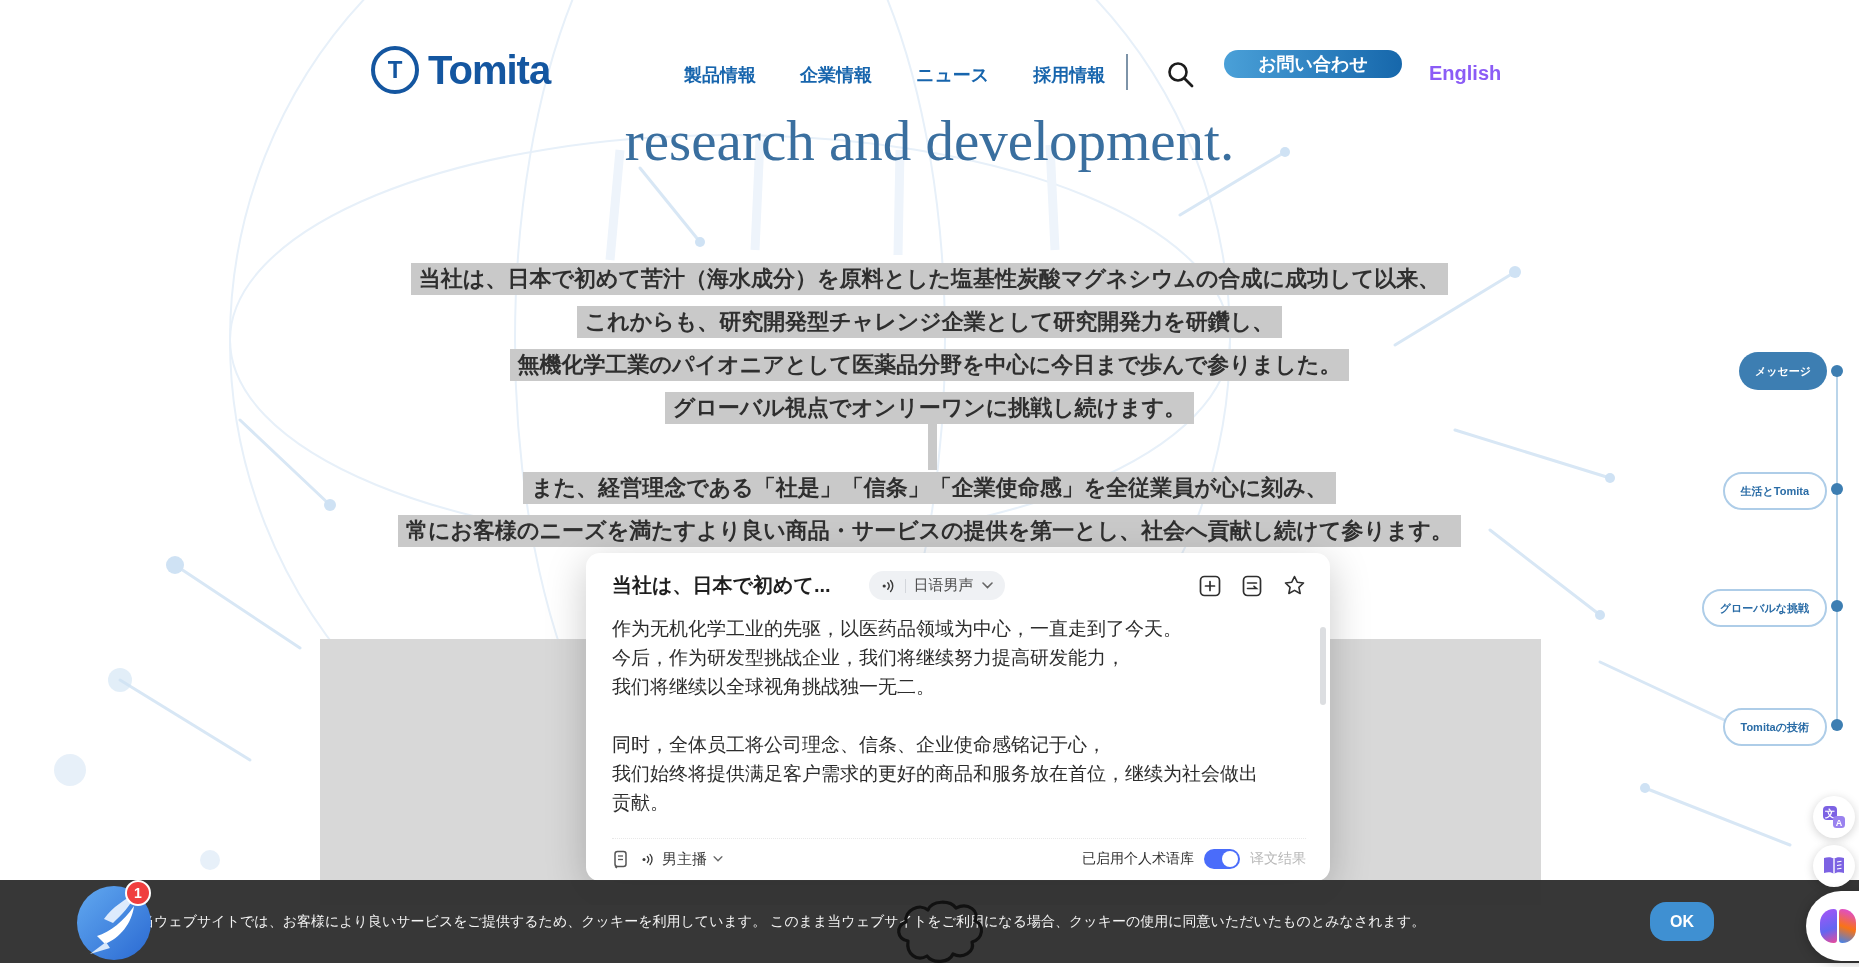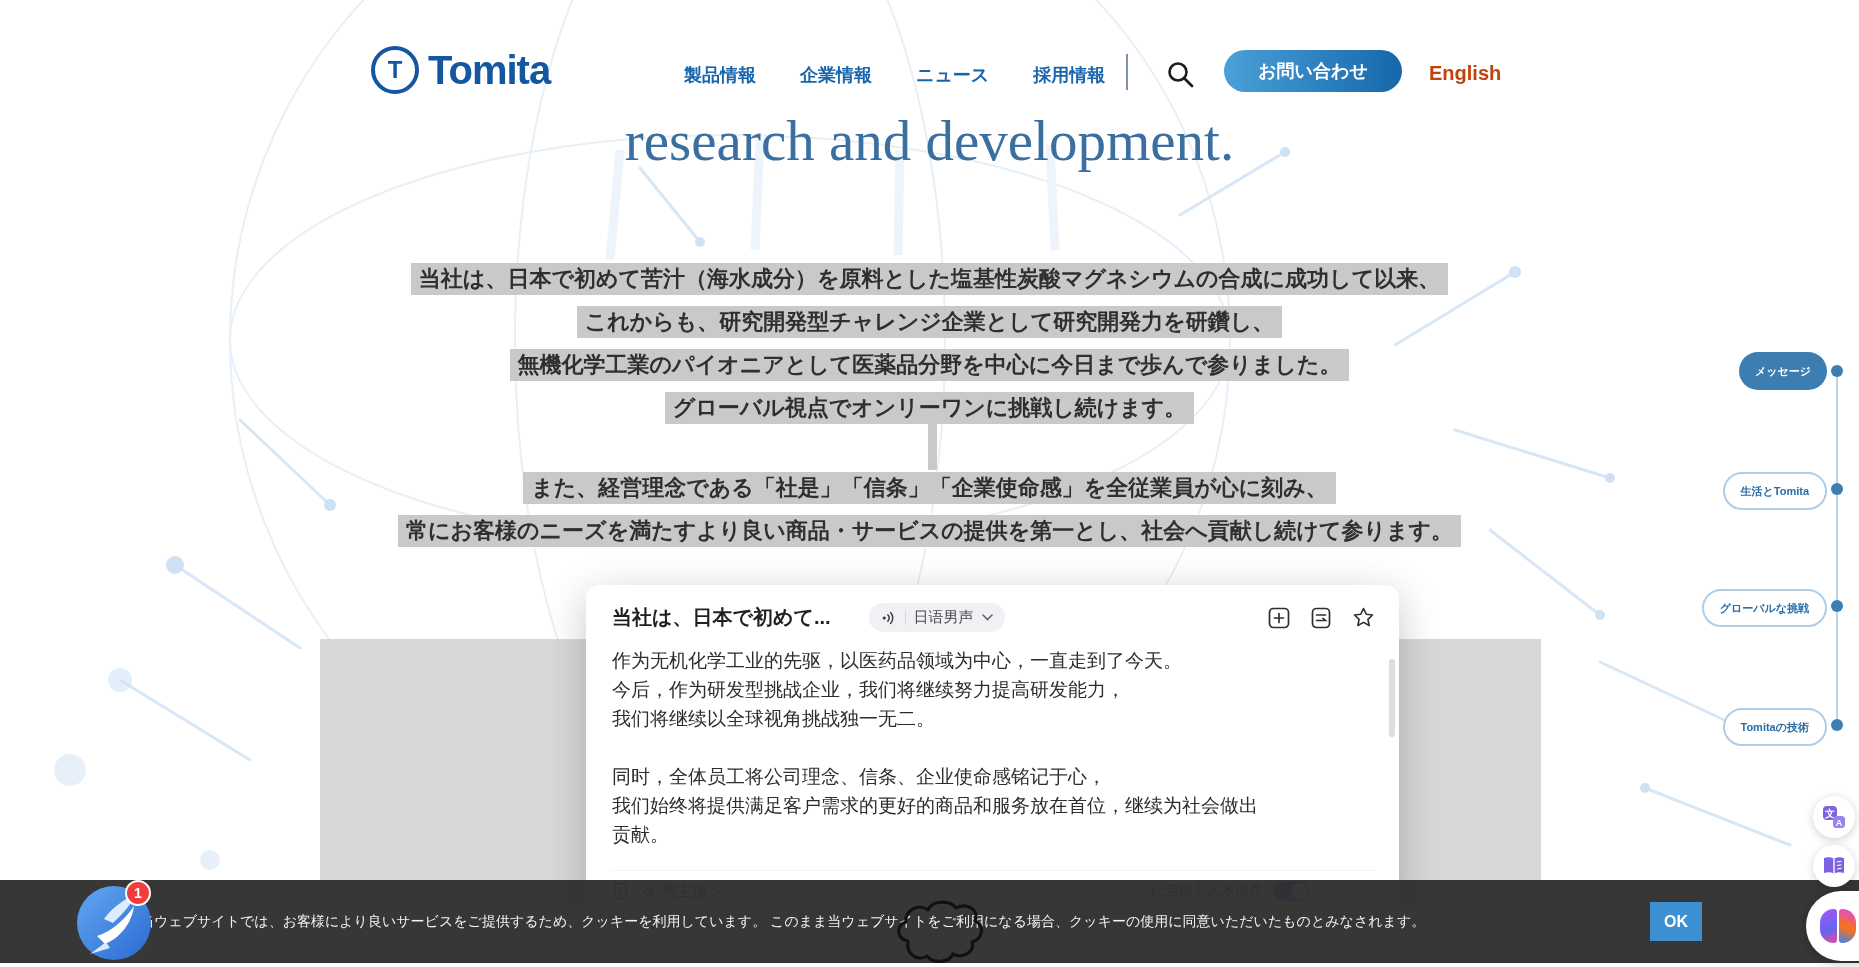--- a/index.html
+++ b/index.html
@@ -14,25 +14,25 @@
   .topbar{position:absolute;left:0;top:0;width:100%;height:112px;z-index:4;}
   .logo{position:absolute;left:371px;top:46px;display:flex;align-items:center;gap:9px;cursor:pointer;}
   .logo-circle{width:40px;height:40px;border:4px solid #1456a0;border-radius:50%;
                display:flex;align-items:center;justify-content:center;
                color:#1456a0;font-weight:800;font-size:24px;line-height:1;}
   .logo-text{color:#1456a0;font-weight:800;font-size:40px;letter-spacing:-1px;}
   .main-nav{position:absolute;left:684px;top:63px;display:flex;gap:44px;}
   .main-nav a{color:#1765ad;font-size:18px;font-weight:700;text-decoration:none;white-space:nowrap;}
   .nav-divider{position:absolute;left:1126px;top:54px;width:2px;height:36px;background:#7d93a8;}
   .search-btn{position:absolute;left:1165px;top:59px;width:30px;height:30px;cursor:pointer;}
-  .contact-btn{position:absolute;left:1224px;top:50px;width:178px;height:42px;border:none;
+  .contact-btn{position:absolute;left:1224px;top:50px;width:178px;height:28px;border:none;
                border-radius:24px;background:linear-gradient(90deg,#4aa0d8,#1667ab);
                color:#fff;font-size:18px;font-weight:700;cursor:pointer;
                font-family:"Liberation Sans",sans-serif;}
-  .english-link{position:absolute;left:1429px;top:62px;color:#c2410c;font-size:20px;
+  .english-link{position:absolute;left:1429px;top:62px;color:#8b5cf6;font-size:20px;
                 font-weight:700;text-decoration:none;}
 
   
   .hero-title{position:absolute;left:0;right:0;top:108px;margin:0;text-align:center;z-index:2;
               font-family:"Liberation Serif","DejaVu Serif",serif;font-weight:400;
               font-size:57px;color:#3a6f9f;}
   .para{position:absolute;left:0;right:0;text-align:center;z-index:2;}
   .para .line{margin-bottom:11px;}
   .para .hl{display:inline-block;background:#c9c9c9;color:#2f2f2f;font-size:22px;
             font-weight:600;line-height:29px;padding:1px 8px 2px;white-space:nowrap;}
@@ -46,22 +46,22 @@
              border-radius:20px;font-size:11px;font-weight:700;cursor:pointer;white-space:nowrap;
              padding:0 16px;height:38px;}
   .side-pill.active{background:#3d7eb2;color:#fff;right:32px;}
   .side-pill.ghost{background:#fff;border:2px solid #aecde8;color:#2a6ca6;right:32px;height:34px;}
   .side-dot{position:absolute;width:12px;height:12px;border-radius:50%;background:#3d7eb2;z-index:3;}
 
   
   .gray-block{position:absolute;left:320px;top:639px;width:1221px;height:266px;background:#d8d8d8;z-index:1;}
 
   
-  .popup{position:absolute;left:586px;top:553px;width:813px;height:328px;background:#fff;
-         border-radius:14px;box-shadow:0 10px 40px rgba(0,0,0,.22);z-index:5;margin-top:32px;}
+  .popup{position:absolute;left:586px;top:553px;width:744px;height:328px;background:#fff;
+         border-radius:14px;box-shadow:0 10px 40px rgba(0,0,0,.22);z-index:5;}
   .popup-header{display:flex;align-items:center;margin:18px 24px 0 26px;}
   .popup-title{font-size:20px;font-weight:800;color:#1f1f1f;white-space:nowrap;}
   .voice-pill{display:flex;align-items:center;gap:8px;background:#eff1f4;border-radius:16px;
               padding:5px 12px;margin-left:38px;cursor:pointer;}
   .voice-pill .vp-div{width:1px;height:14px;background:#d3d6db;}
   .voice-pill .vp-label{font-size:15px;color:#4a4a4a;}
   .popup-actions{margin-left:auto;display:flex;align-items:center;gap:20px;}
   .popup-actions .act{cursor:pointer;}
   .popup-body{margin:14px 26px 0;font-size:19px;line-height:29px;color:#2d2d2d;}
   .popup-body .blank{height:29px;}
@@ -73,21 +73,21 @@
   .glossary-label{font-size:14px;color:#2f2f2f;}
   .toggle{width:36px;height:20px;border-radius:10px;background:#4a6cfa;position:relative;cursor:pointer;}
   .toggle .knob{position:absolute;right:2px;top:2px;width:16px;height:16px;border-radius:50%;background:#fff;}
   .result-label{font-size:14px;color:#b8b8b8;}
   .popup-scrollbar{position:absolute;right:4px;top:74px;width:6px;height:78px;border-radius:3px;background:#dcdee1;}
 
   
   .cookie-bar{position:absolute;left:0;top:880px;width:100%;height:83px;background:rgba(47,47,47,.96);
               z-index:6;display:flex;align-items:center;}
   .cookie-text{color:#f4f4f4;font-size:14px;margin-left:140px;white-space:nowrap;}
-  .ok-btn{position:absolute;left:1650px;top:22px;width:52px;height:39px;border:none;border-radius:0;
+  .ok-btn{position:absolute;left:1650px;top:22px;width:64px;height:39px;border:none;border-radius:16px;
           background:#3f90d2;color:#fff;font-size:16px;font-weight:700;cursor:pointer;
           font-family:"Liberation Sans",sans-serif;}
 
   
   .bird-widget{position:absolute;left:75px;top:882px;width:78px;height:80px;z-index:8;cursor:pointer;}
   .bird-badge{position:absolute;left:50px;top:-2px;width:26px;height:26px;border-radius:50%;
               background:#f03e3e;border:2px solid #fff;box-sizing:border-box;color:#fff;
               font-size:14px;font-weight:700;display:flex;align-items:center;justify-content:center;}
   .cloud-annotation{position:absolute;left:893px;top:898px;z-index:8;pointer-events:none;}
   .float-btn{position:absolute;width:42px;height:42px;border-radius:50%;background:#fff;

